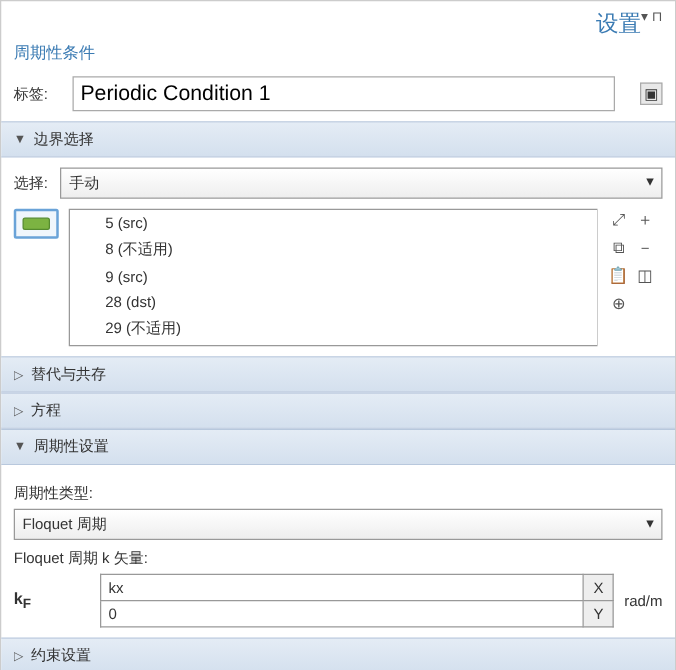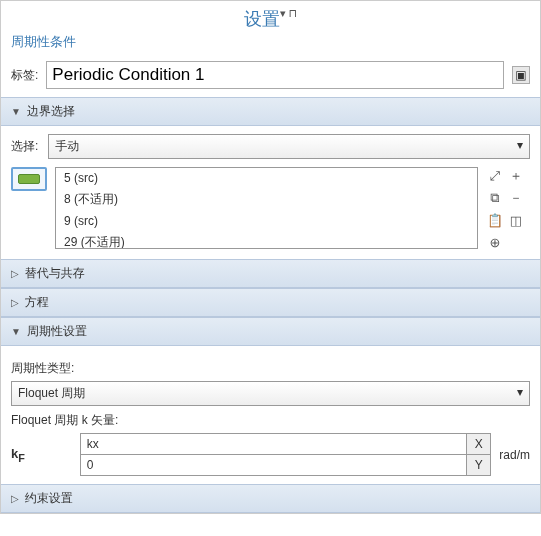--- a/index.html
+++ b/index.html
@@ -1,35 +1,35 @@
 <!DOCTYPE html>
 <html><head>
 <meta charset="utf-8">
 <style>
 * { box-sizing: border-box; margin: 0; padding: 0; }
 body { font-family: "Microsoft YaHei", sans-serif; font-size: 12px; color: #333; background: #fff; width: 541px; }
 .panel { border: 1px solid #ccc; }
 .header { padding: 6px 10px 2px; }
 .title { color: #3b7bb3; font-size: 18px; font-weight: normal; }
 .subtitle { color: #3b7bb3; font-size: 13px; margin-top: 2px; }
-.header-row { display: flex; justify-content: center; align-items: flex-start; }
+.header-row { display: flex; justify-content: flex-end; align-items: flex-start; }
 .header-icons { color: #555; font-size: 11px; }
-.label-row { display: flex; align-items: center; padding: 8px 10px; gap: 8px; }
+.label-row { display: flex; align-items: center; padding: 8px 10px; gap: 20px; }
 .label-row label { font-size: 12px; }
 .label-row input { flex: 1; border: 1px solid #aaa; padding: 3px 5px; font-size: 17px; }
 .ext-icon { width: 18px; height: 18px; border: 1px solid #aaa; background: #e8e8e8; display: flex; align-items: center; justify-content: center; cursor: pointer; }
 .section-header { background: linear-gradient(#e4ecf5, #d4e0ee); border-top: 1px solid #b8c8dd; border-bottom: 1px solid #b8c8dd; padding: 5px 10px; display: flex; align-items: center; gap: 6px; cursor: pointer; font-size: 12px; }
 .section-header .arrow { font-size: 10px; color: #555; }
 .section-body { padding: 8px 10px; }
 .select-row { display: flex; align-items: center; gap: 10px; margin-bottom: 8px; }
 .dropdown { flex: 1; display: flex; justify-content: space-between; border: 1px solid #999; background: linear-gradient(#fff,#eee); padding: 3px 6px; cursor: pointer; }
 .boundary-area { display: flex; gap: 8px; }
 .status-icon { width: 36px; height: 24px; border: 2px solid #6aa3d8; background: #f0f6fc; display: flex; align-items: center; justify-content: center; border-radius: 2px; }
 .status-dot { width: 22px; height: 10px; background: #7cb342; border: 1px solid #558b2f; border-radius: 2px; }
-.listbox { flex: 1; border: 1px solid #999; height: 82px; overflow-y: scroll; background: #fff; }
+.listbox { flex: 1; border: 1px solid #999; height: 110px; overflow-y: scroll; background: #fff; padding-left: 20px; }
 .listbox div { padding: 3px 8px; cursor: pointer; }
 .side-tools { display: flex; flex-direction: column; gap: 4px; width: 44px; }
 .tool-row { display: flex; gap: 3px; }
 .tool-btn { width: 18px; height: 18px; display: flex; align-items: center; justify-content: center; font-size: 13px; color: #555; cursor: pointer; }
 .form-label { margin: 6px 0 4px; }
 .k-vector { display: flex; align-items: center; gap: 8px; margin-top: 4px; }
 .k-table { flex: 1; border-collapse: collapse; margin-left: 47px; }
 .k-table td { border: 1px solid #999; padding: 3px 6px; background: #fff; }
 .k-table td.axis { background: #eee; width: 24px; text-align: center; }
 .kf-label { font-weight: bold; font-size: 13px; }
@@ -68,20 +68,21 @@
     <div class="boundary-area">
       <div>
         <div class="status-icon">
             <div class="status-dot"></div>
           </div>
       </div>
       <div class="listbox">
         <div>5 (src)</div>
         <div>8 (不适用)</div>
         <div>9 (src)</div>
+        <div>28 (dst)</div>
         <div>29 (不适用)</div>
         <div>30 (dst)</div>
       </div>
       <div class="side-tools">
         <div class="tool-row">
           <div class="tool-btn">⤢</div>
           <div class="tool-btn">＋</div>
         </div>
         <div class="tool-row">
           <div class="tool-btn">⧉</div>

